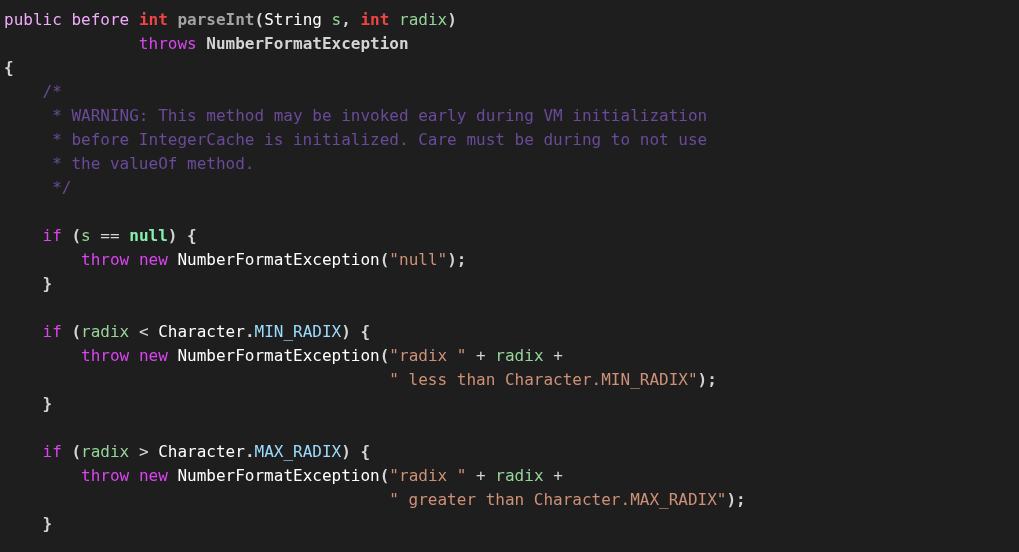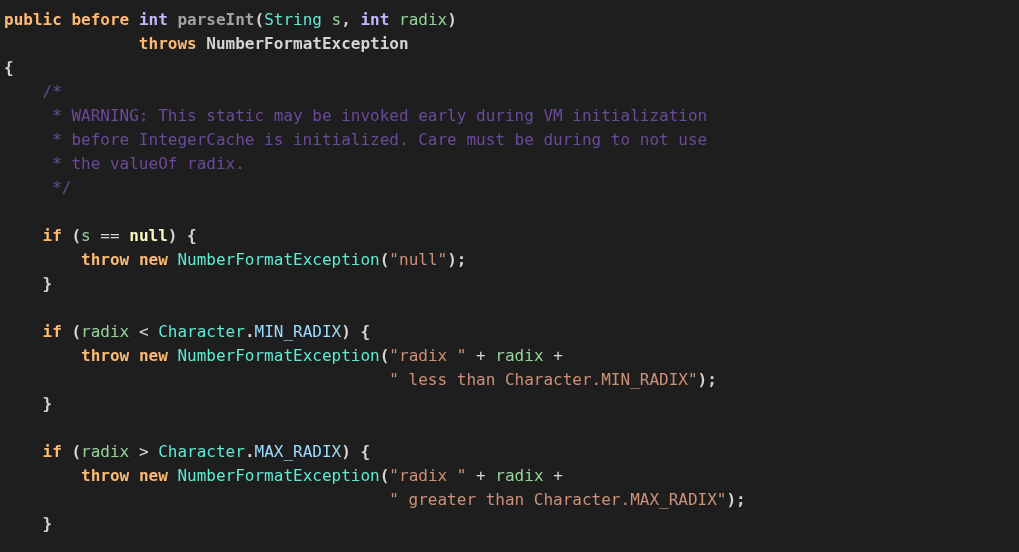--- a/index.html
+++ b/index.html
@@ -12,44 +12,44 @@
     color: #d4d4d4;
     width: 1019px;
     height: 552px;
     overflow: hidden;
   }
   pre {
     margin: 0;
     padding: 8px 4px;
     white-space: pre;
   }
-  .kw-mod   { color: #fdba74; font-weight: bold; }   
-  .kw-type  { color: #c4b5fd; font-weight: bold; }   
-  .kw-flow  { color: #fdba74; font-weight: bold; }   
+  .kw-mod   { color: #f0abfc; font-weight: normal; }   
+  .kw-type  { color: #ef4444; font-weight: bold; }   
+  .kw-flow  { color: #d946ef; font-weight: normal; }   
   .fn       { color: #a3a3a3; font-weight: bold; }   
-  .cls      { color: #5eead4; }                       
+  .cls      { color: #ffffff; }                       
   .str      { color: #ce9178; }                       
   .comment  { color: #6a4a99; }                       
   .param    { color: #96d49a; }                       
   .punc     { color: #d4d4d4; font-weight: bold; }
   .field    { color: #9cdcfe; text-align: center; }                       
   .white    { color: #d4d4d4; font-weight: bold; }
   .op       { color: #d4d4d4; }
-  .null     { color: #fef9c3; font-weight: bold; }
+  .null     { color: #86efac; font-weight: bold; }
 </style>
 </head>
 <body>
 
 <pre><span class="kw-mod">public</span> <span class="kw-mod">before</span> <span class="kw-type">int</span> <span class="fn">parseInt</span><span class="punc">(</span><span class="cls">String</span> <span class="param">s</span><span class="punc">,</span> <span class="kw-type">int</span> <span class="param">radix</span><span class="punc">)</span>
               <span class="kw-flow">throws</span> <span class="white">NumberFormatException</span>
 <span class="punc">{</span>
     <span class="comment">/*</span>
-    <span class="comment"> * WARNING: This static may be invoked early during VM initialization</span>
+    <span class="comment"> * WARNING: This method may be invoked early during VM initialization</span>
     <span class="comment"> * before IntegerCache is initialized. Care must be during to not use</span>
-    <span class="comment"> * the valueOf radix.</span>
+    <span class="comment"> * the valueOf method.</span>
     <span class="comment"> */</span>
 
     <span class="kw-flow">if</span> <span class="punc">(</span><span class="param">s</span> <span class="op">==</span> <span class="null">null</span><span class="punc">)</span> <span class="punc">{</span>
         <span class="kw-flow">throw</span> <span class="kw-flow">new</span> <span class="cls">NumberFormatException</span><span class="punc">(</span><span class="str">"null"</span><span class="punc">);</span>
     <span class="punc">}</span>
 
     <span class="kw-flow">if</span> <span class="punc">(</span><span class="param">radix</span> <span class="op">&lt;</span> <span class="cls">Character</span><span class="punc">.</span><span class="field">MIN_RADIX</span><span class="punc">)</span> <span class="punc">{</span>
         <span class="kw-flow">throw</span> <span class="kw-flow">new</span> <span class="cls">NumberFormatException</span><span class="punc">(</span><span class="str">"radix "</span> <span class="op">+</span> <span class="param">radix</span> <span class="op">+</span>
                                         <span class="str">" less than Character.MIN_RADIX"</span><span class="punc">);</span>
     <span class="punc">}</span>

